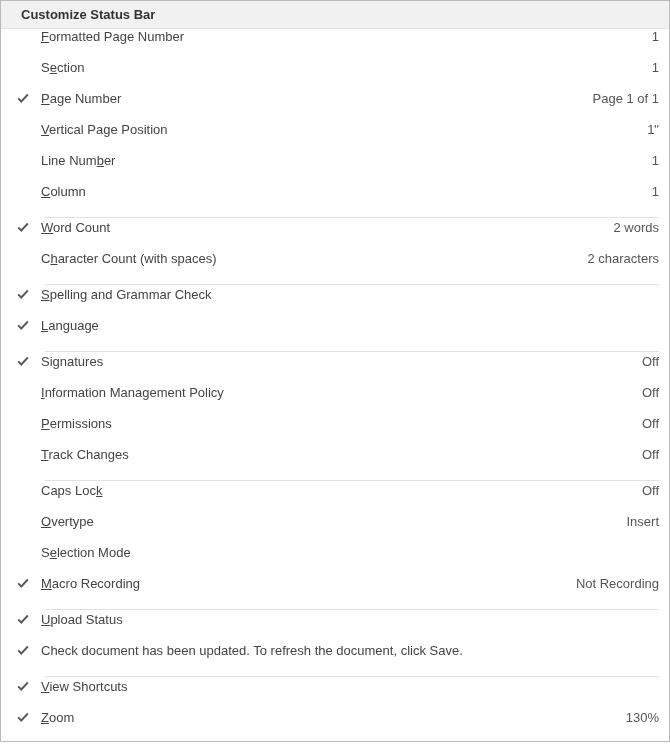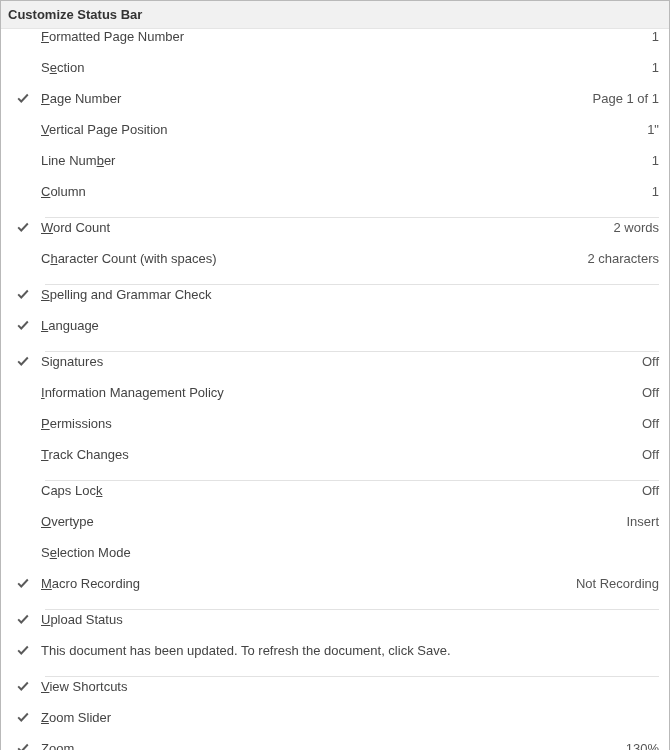--- a/index.html
+++ b/index.html
@@ -11,21 +11,21 @@
     background: #fff;
     color: #444;
   }
   .menu {
     border: 1px solid #b9b9b9;
     width: 670px;
     background: #fff;
   }
   .menu-header {
     background: #f1f1f1;
-    padding: 6px 7px;
+    padding: 6px 20px;
     font-weight: 600;
     color: #333;
     border-bottom: 1px solid #e5e5e5;
   }
   .menu-item {
     display: flex;
     align-items: flex-start;
     padding: 0 10px;
     height: 31px;
     cursor: default;
@@ -200,40 +200,31 @@
         </div>
         <div class="label-col"><span class="u">U</span>pload Status</div>
         <div class="value-col"></div>
       </div>
       <div class="menu-item">
         <div class="check-col">
           <svg viewBox="0 0 16 16">
             <polyline points="2.5,8.5 6,12 13.5,4"></polyline>
           </svg>
         </div>
-        <div class="label-col">This document has been updated. To refresh the document, click Save.</div>
+        <div class="label-col">Check document has been updated. To refresh the document, click Save.</div>
         <div class="value-col"></div>
       </div>
       <div class="sep"></div>
       <div class="menu-item">
         <div class="check-col">
           <svg viewBox="0 0 16 16">
             <polyline points="2.5,8.5 6,12 13.5,4"></polyline>
           </svg>
         </div>
         <div class="label-col"><span class="u">V</span>iew Shortcuts</div>
-        <div class="value-col"></div>
-      </div>
-      <div class="menu-item">
-        <div class="check-col">
-          <svg viewBox="0 0 16 16">
-            <polyline points="2.5,8.5 6,12 13.5,4"></polyline>
-          </svg>
-        </div>
-        <div class="label-col"><span class="u">Z</span>oom Slider</div>
         <div class="value-col"></div>
       </div>
       <div class="menu-item">
         <div class="check-col">
           <svg viewBox="0 0 16 16">
             <polyline points="2.5,8.5 6,12 13.5,4"></polyline>
           </svg>
         </div>
         <div class="label-col"><span class="u">Z</span>oom</div>
         <div class="value-col">130%</div>

